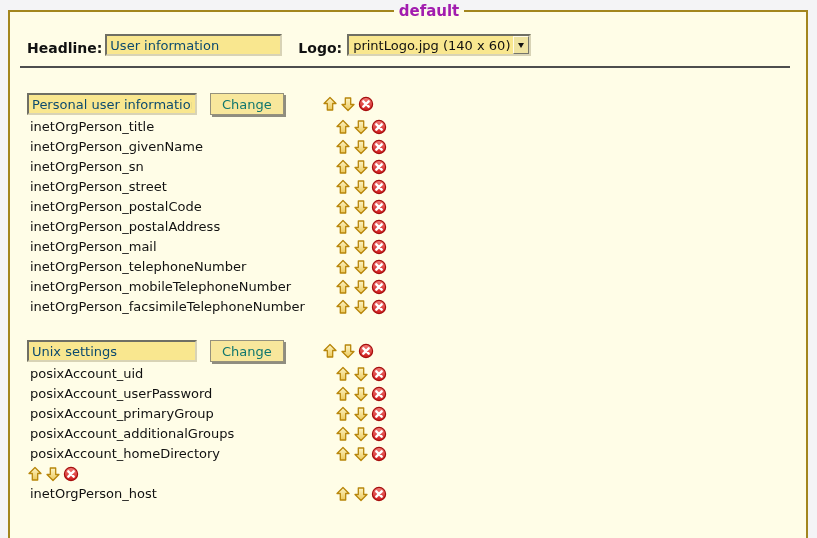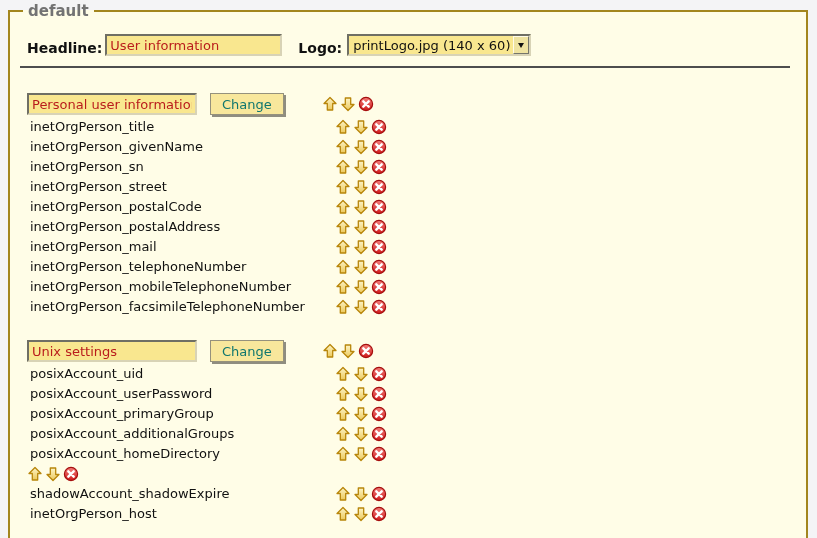--- a/index.html
+++ b/index.html
@@ -11,25 +11,26 @@
     color: #111;
   }
   fieldset.main {
     margin: 2px 0 0 8px;
     width: 800px; height: 560px;
     border: 2px solid #a3861e;
     background: #fffde7;
     padding: 0;
   }
   legend.main-legend {
-    margin-left: 13px;
+    margin-left: 21px;
     padding: 0 5px;
     font-size: 15px;
     font-weight: bold;
-    color: #737373;
+    color: #a21caf;
+    text-align: center;
   }
   .content { padding: 0 0 0 17px; }
 
   
   .head-row {
     margin-top: 14px;
     display: flex;
     align-items: flex-end;
     height: 22px;
   }
@@ -37,21 +38,21 @@
   .headline-label { margin-right: 3px; }
   .logo-label { margin-left: 16px; margin-right: 5px; }
 
   .yellow-input {
     background: #f9e78f;
     border: 2px solid;
     border-color: #6f6f64 #d8d3b6 #d8d3b6 #6f6f64;
     height: 22px;
     font-family: "DejaVu Sans", "Liberation Sans", sans-serif;
     font-size: 13px;
-    color: #b91c1c;
+    color: #0c4a6e;
     padding: 0 3px;
     outline: none;
   }
   .headline-input { width: 177px; }
   .title-input { width: 170px; }
 
   .select {
     width: 184px; height: 22px;
     background: #f9e78f;
     border: 2px solid;
@@ -563,41 +564,20 @@
       </a>
       <a class="icon-btn">
         <svg width="16" height="16" viewBox="0 0 16 16">
           <circle cx="8" cy="8" r="6.6" fill="url(#red-grad)" stroke="#a50e0e" stroke-width="1.2"></circle>
           <path d="M5.3 5.3 L10.7 10.7 M10.7 5.3 L5.3 10.7" stroke="#ffffff" stroke-width="2.4" stroke-linecap="round"></path>
         </svg>
       </a>
     </div>
   </div>
 
-  <div class="row">
-    <div class="field-label">shadowAccount_shadowExpire</div>
-    <div class="icon-group">
-      <a class="icon-btn">
-        <svg width="16" height="16" viewBox="0 0 16 16">
-          <path d="M8 1.5 L14 7.5 L10.7 7.5 L10.7 14 L5.3 14 L5.3 7.5 L2 7.5 Z" fill="url(#gold-grad)" stroke="#b8860b" stroke-width="1.3" stroke-linejoin="round"></path>
-        </svg>
-      </a>
-      <a class="icon-btn">
-        <svg width="16" height="16" viewBox="0 0 16 16">
-          <path d="M8 14.5 L2 8.5 L5.3 8.5 L5.3 2 L10.7 2 L10.7 8.5 L14 8.5 Z" fill="url(#gold-grad)" stroke="#b8860b" stroke-width="1.3" stroke-linejoin="round"></path>
-        </svg>
-      </a>
-      <a class="icon-btn">
-        <svg width="16" height="16" viewBox="0 0 16 16">
-          <circle cx="8" cy="8" r="6.6" fill="url(#red-grad)" stroke="#a50e0e" stroke-width="1.2"></circle>
-          <path d="M5.3 5.3 L10.7 10.7 M10.7 5.3 L5.3 10.7" stroke="#ffffff" stroke-width="2.4" stroke-linecap="round"></path>
-        </svg>
-      </a>
-    </div>
-  </div>
 
   <div class="row">
     <div class="field-label">inetOrgPerson_host</div>
     <div class="icon-group">
       <a class="icon-btn">
         <svg width="16" height="16" viewBox="0 0 16 16">
           <path d="M8 1.5 L14 7.5 L10.7 7.5 L10.7 14 L5.3 14 L5.3 7.5 L2 7.5 Z" fill="url(#gold-grad)" stroke="#b8860b" stroke-width="1.3" stroke-linejoin="round"></path>
         </svg>
       </a>
       <a class="icon-btn">

